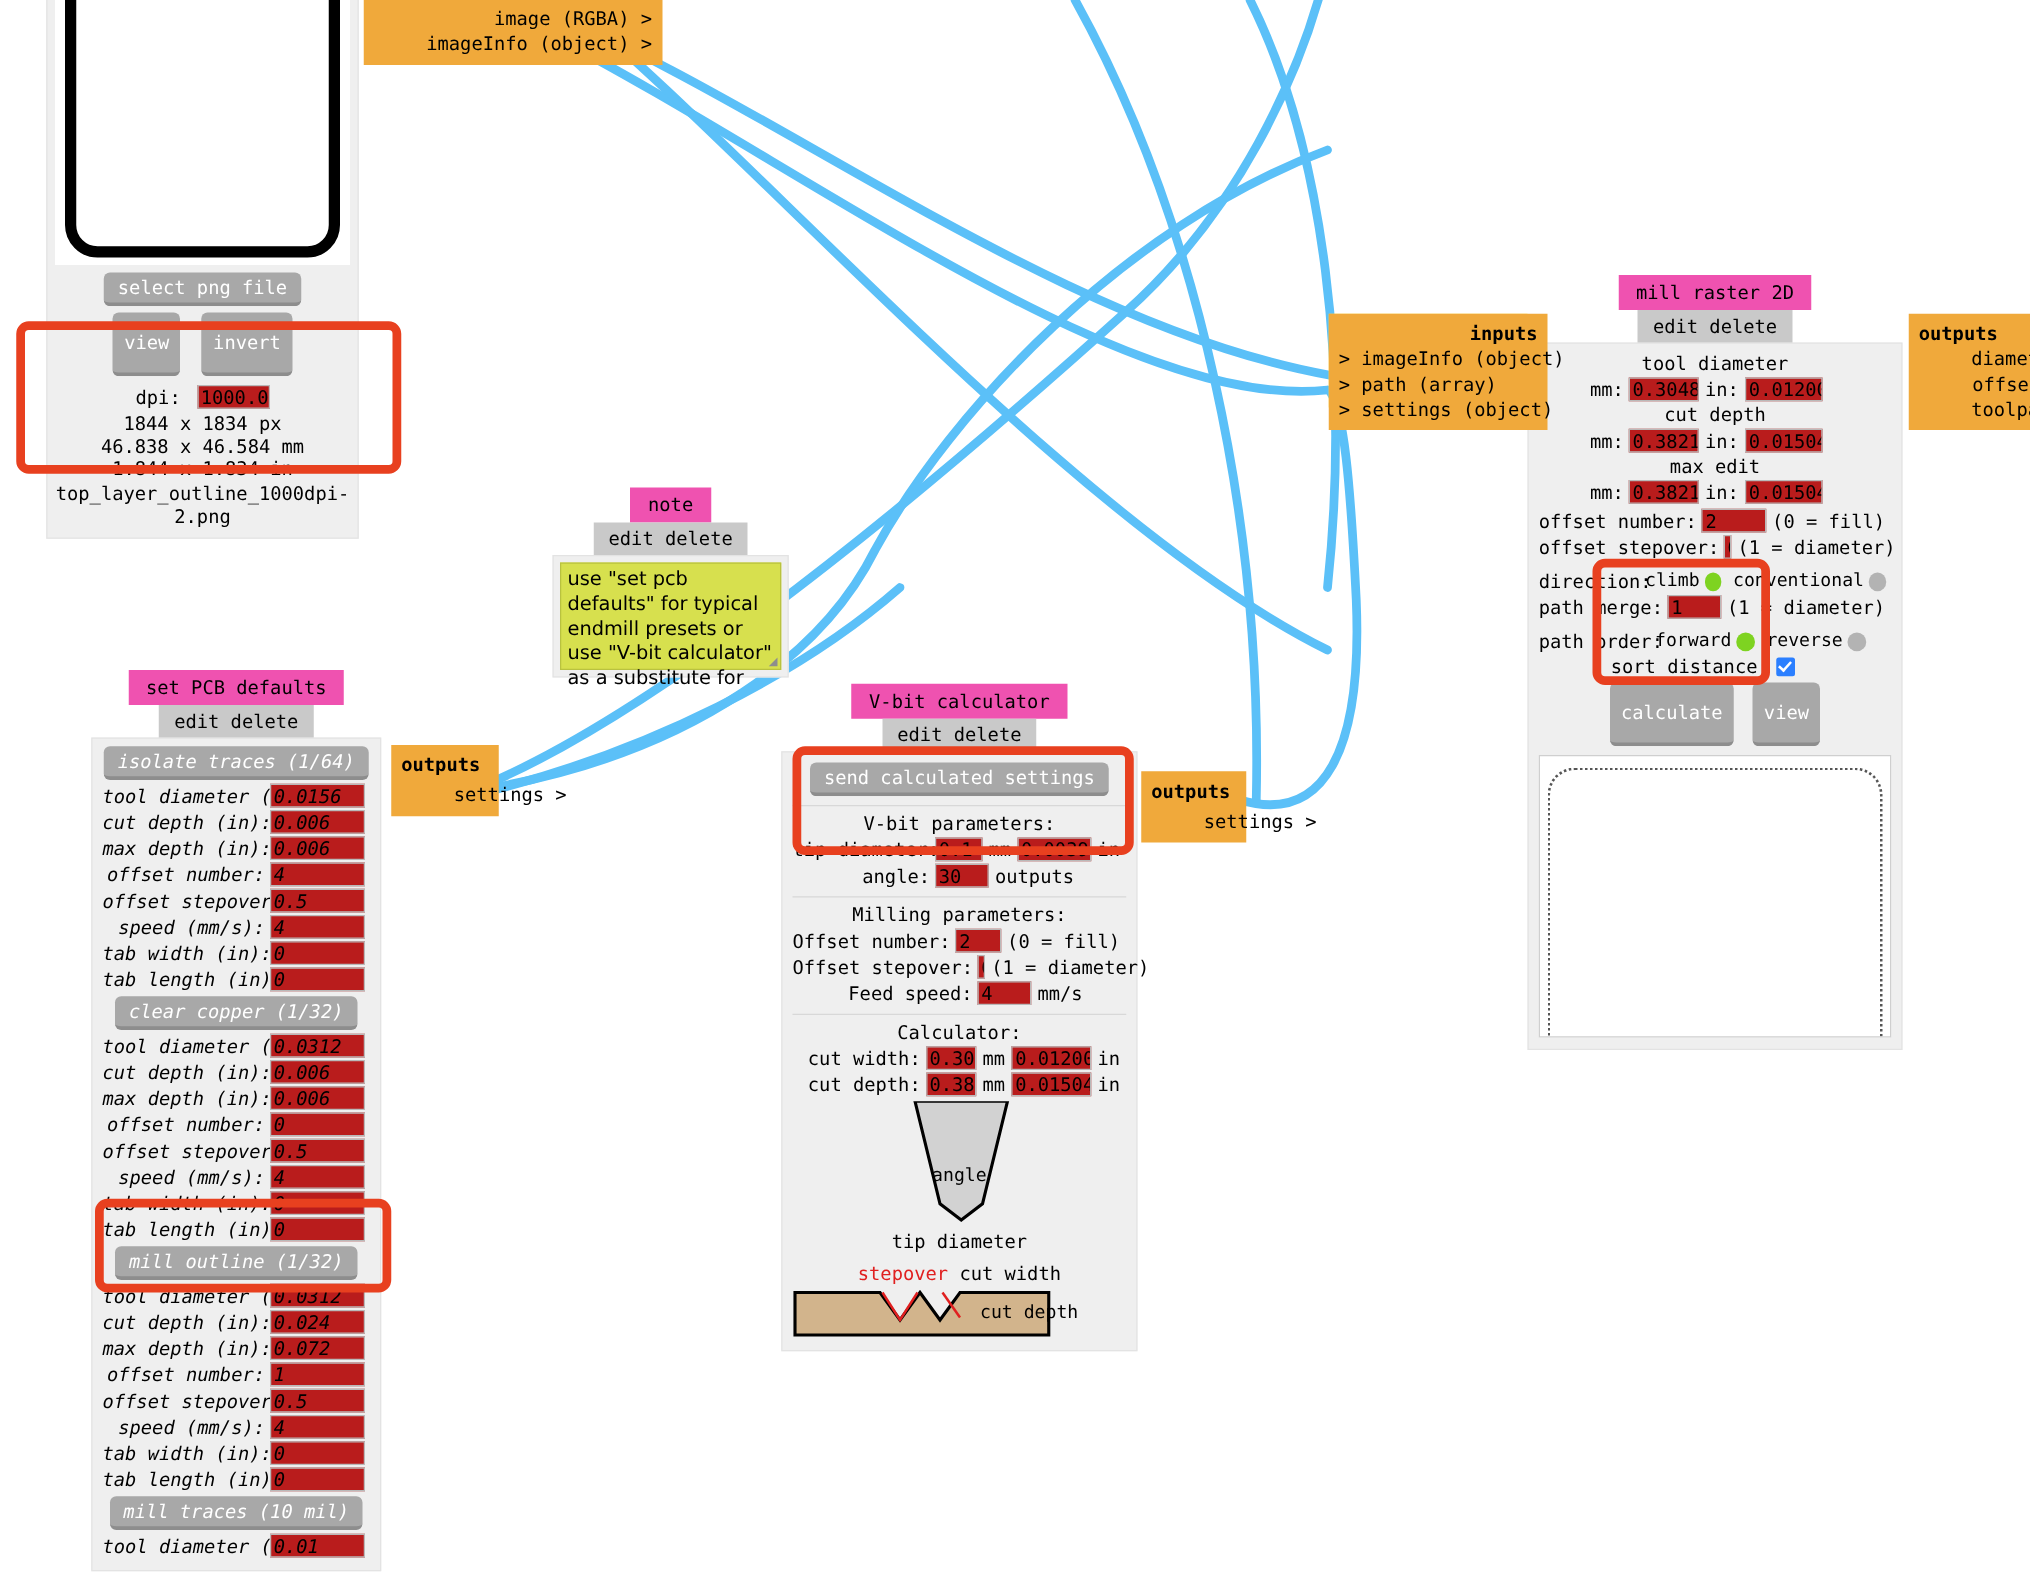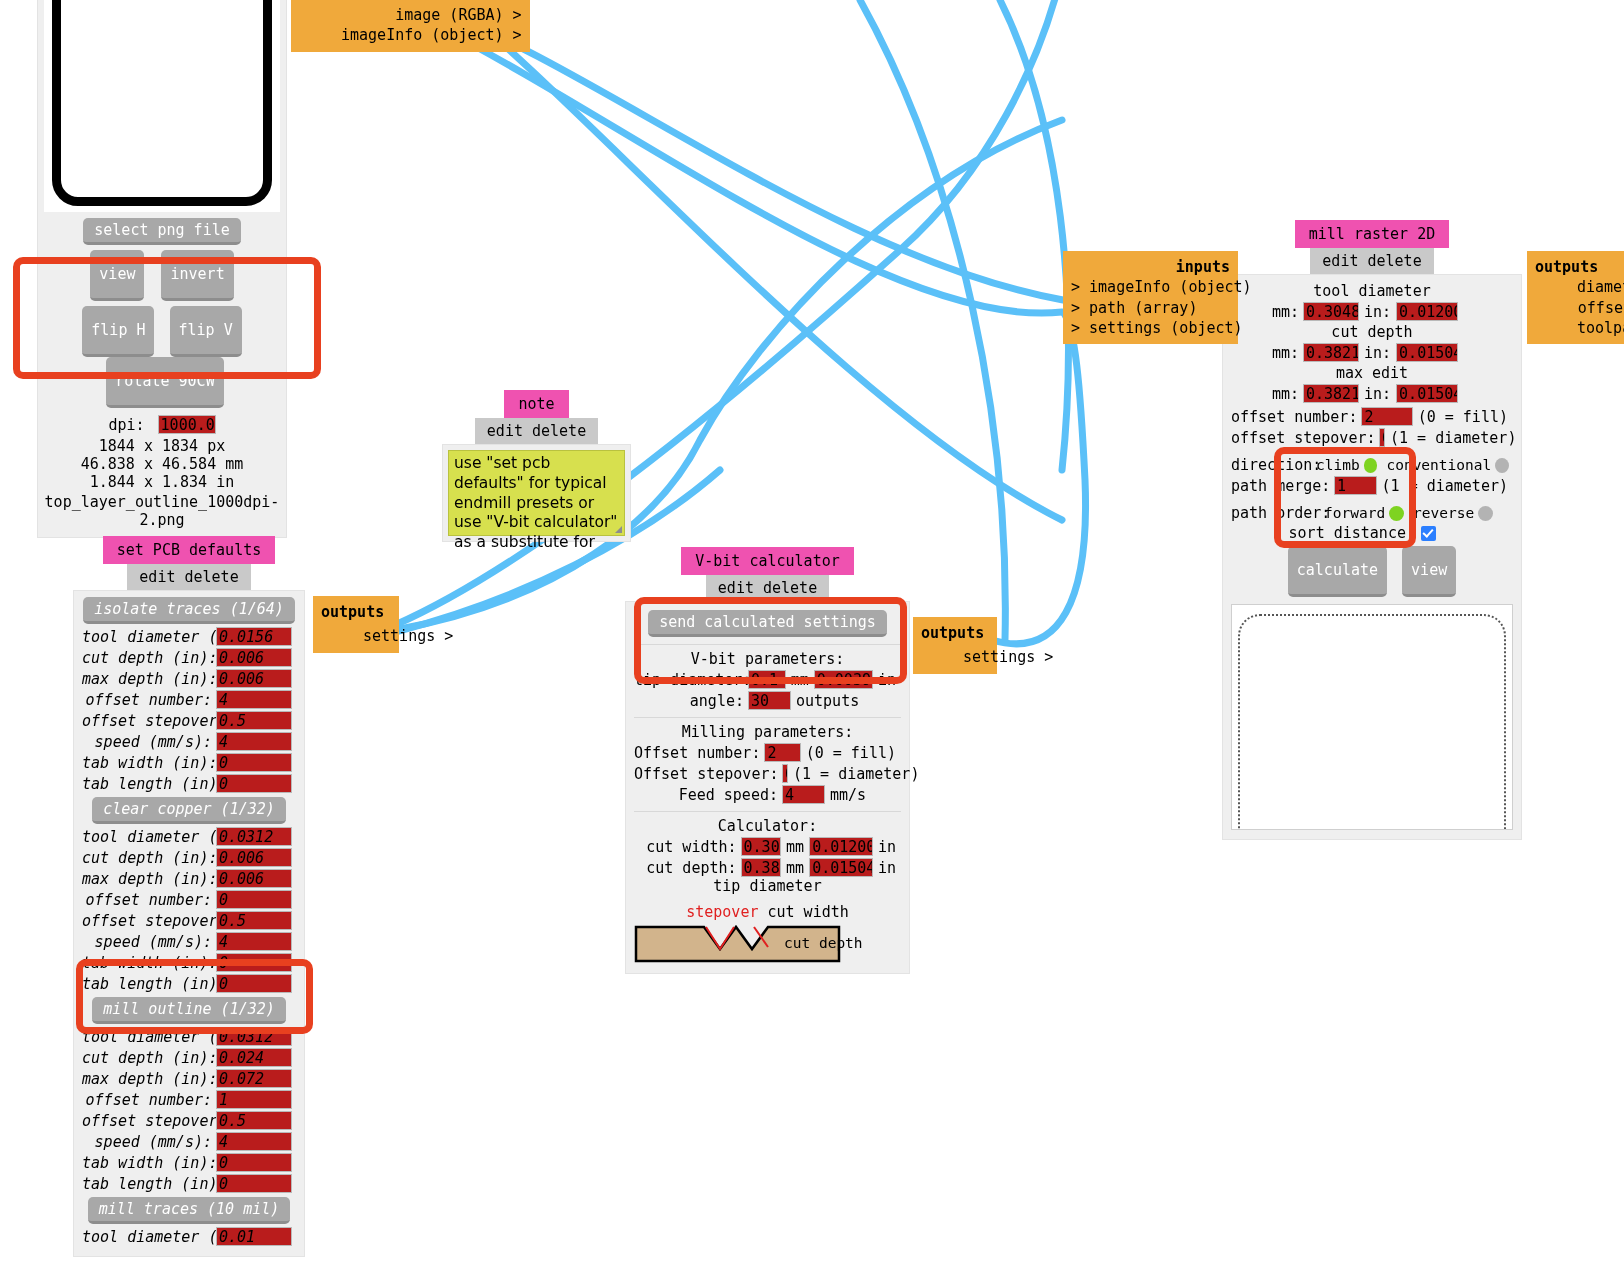--- a/index.html
+++ b/index.html
@@ -98,25 +98,20 @@
     <div class="preview" style="height:355px;">
       <div class="pcboutline" style="left:8px;top:6px;right:8px;bottom:6px;"></div>
     </div>
     <div class="ctr" style="margin-top:6px;">
       <span class="btn">select png file</span>
     </div>
     <div class="ctr" style="margin-top:5px;">
       <span class="btn sm">view</span>
       <span class="btn sm" style="margin-left:8px;">invert</span>
     </div>
-    <div class="ctr" style="margin-top:5px;">
-      <span class="btn sm">flip H</span>
-      <span class="btn sm" style="margin-left:6px;">flip V</span>
-      <span class="btn sm" style="margin-left:6px;">rotate 90CW</span>
-    </div>
     <div class="ctr" style="margin-top:7px;">
       <span>dpi:</span>
       <span class="inp" style="display:inline-block;width:58px;margin-left:4px;vertical-align:-4px;">1000.00</span>
     </div>
     <div class="ctr" style="margin-top:3px;">1844 x 1834 px</div>
     <div class="ctr">46.838 x 46.584 mm</div>
     <div class="ctr">1.844 x 1.834 in</div>
     <div class="ctr" style="margin-top:2px;">top_layer_outline_1000dpi-2.png</div>
   </div>
 </div>
@@ -313,20 +308,28 @@
       <span class="unit">in</span>
     </div>
     <div class="fieldrow">
       <span class="lbl" style="width:110px;">cut depth:</span>
       <span class="inp" style="width:43px;margin-left:4px;">0.382</span>
       <span class="unit">mm</span>
       <span class="inp" style="width:68px;">0.015045</span>
       <span class="unit">in</span>
     </div>
 
+    <div style="position:relative;height:105px;margin-top:4px;">
+      <svg viewBox="0 0 270 105" style="width:270px;height:105px;display:block;margin:0 auto;">
+        <polygon points="98,0 172,0 152,82 135,95 118,82" fill="#d2d2d2" stroke="#000" stroke-width="2.5"></polygon>
+      </svg>
+      <div style="position:absolute;left:0;right:0;top:52px;text-align:center;">
+        <span>angle</span>
+      </div>
+    </div>
     <div class="ctr" style="margin-top:-2px;">tip diameter</div>
 
     <div class="ctr" style="margin-top:8px;">
       <span class="stepover">stepover</span>
       <span>cut width</span>
     </div>
     <div style="position:relative;height:40px;margin-top:2px;">
       <svg viewBox="0 0 270 40" style="width:270px;height:40px;display:block;margin:0 auto;">
         <path d="M2,4 L70,4 L86,26 L102,4 L118,26 L134,4 L205,4 L205,38 L2,38 Z" fill="#d2b48c" stroke="#000" stroke-width="2.5"></path>
         <path d="M72,4 L86,26 L100,4" fill="none" stroke="#e02020" stroke-width="2"></path>

